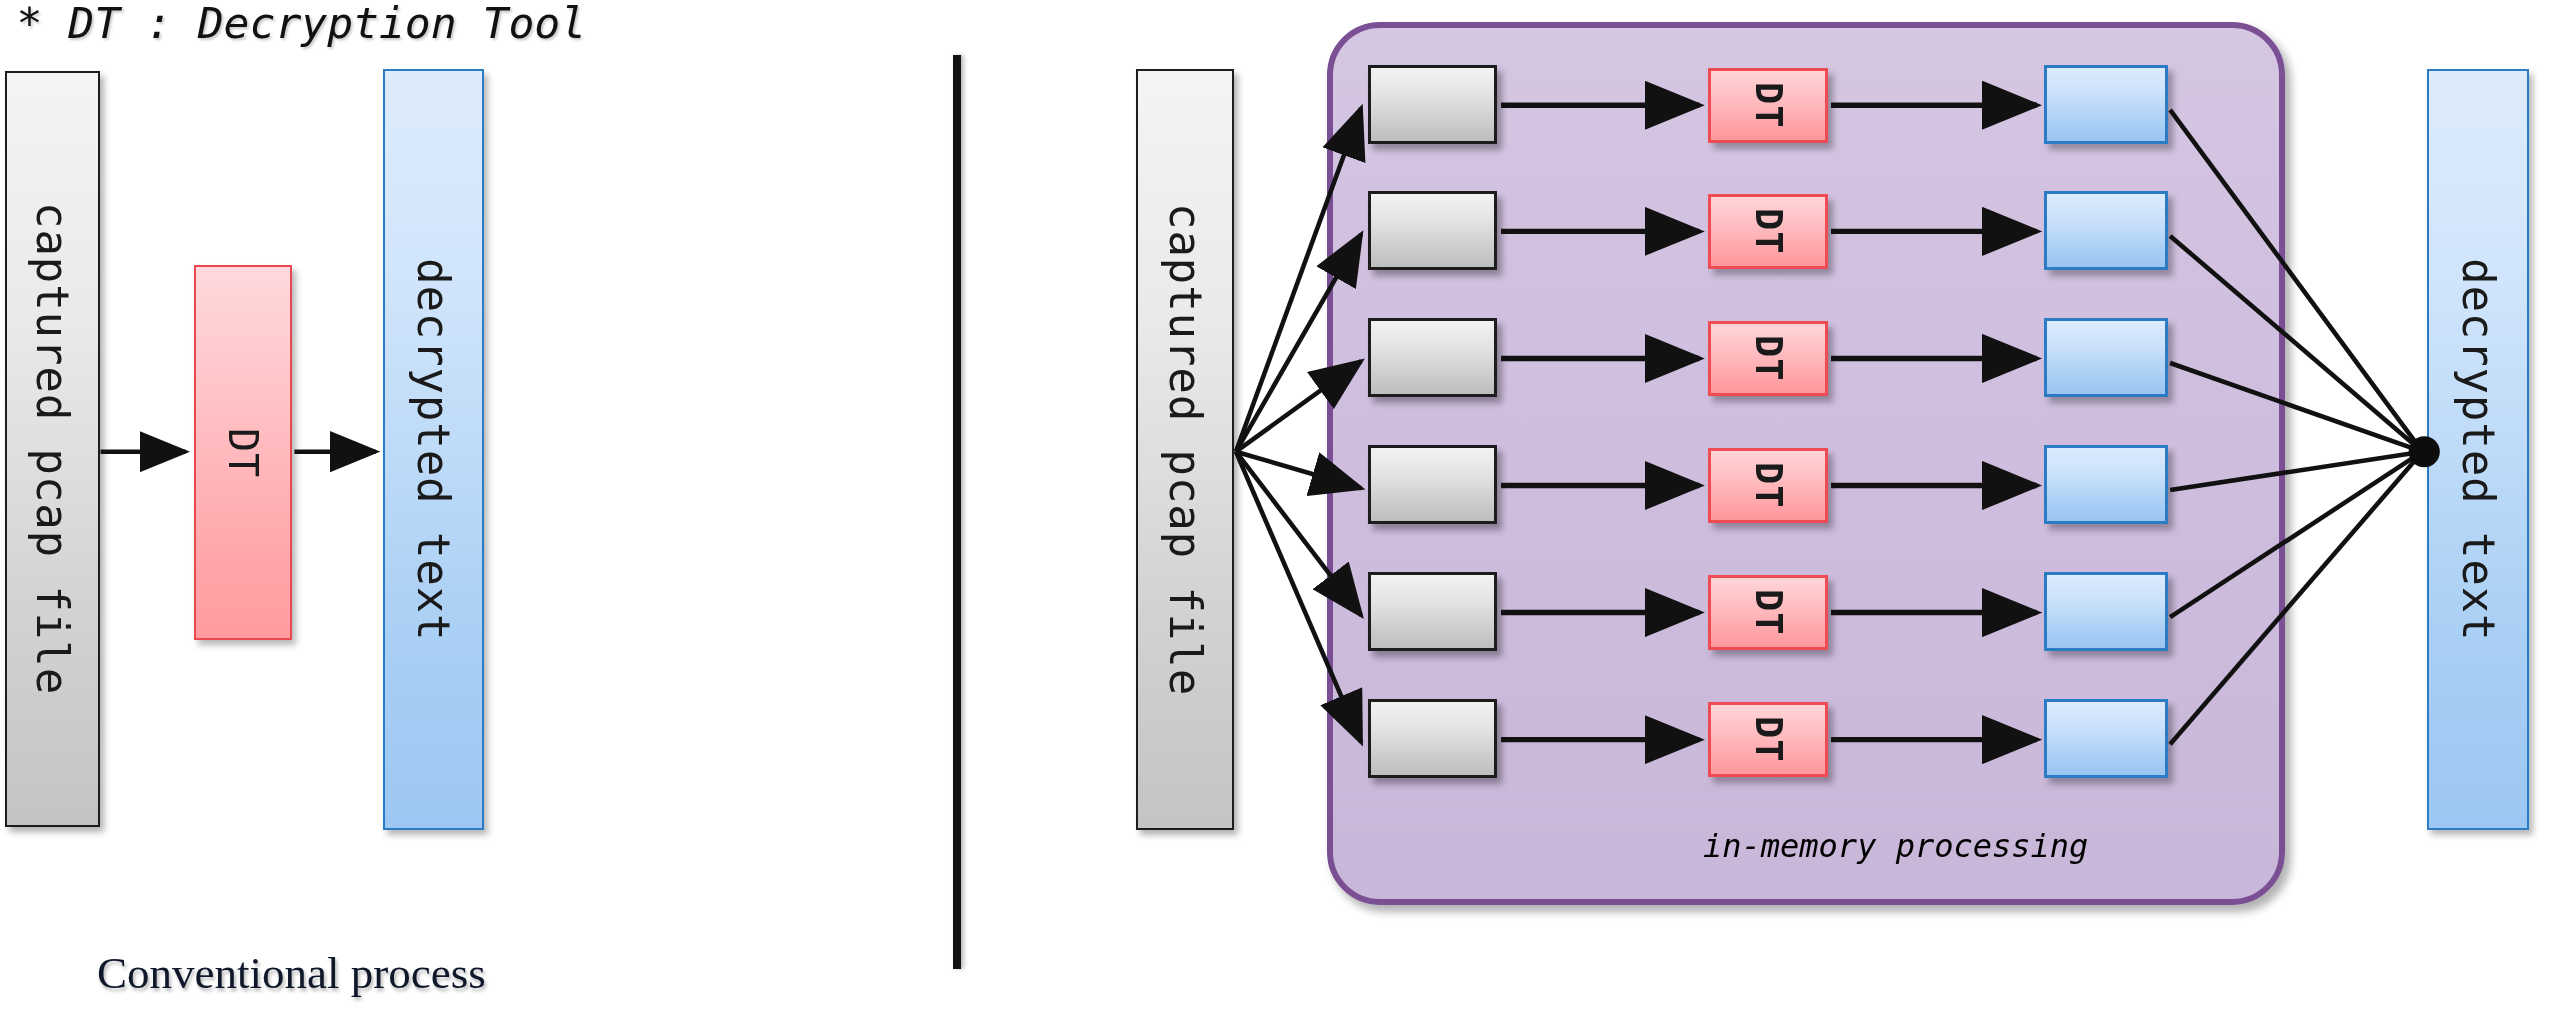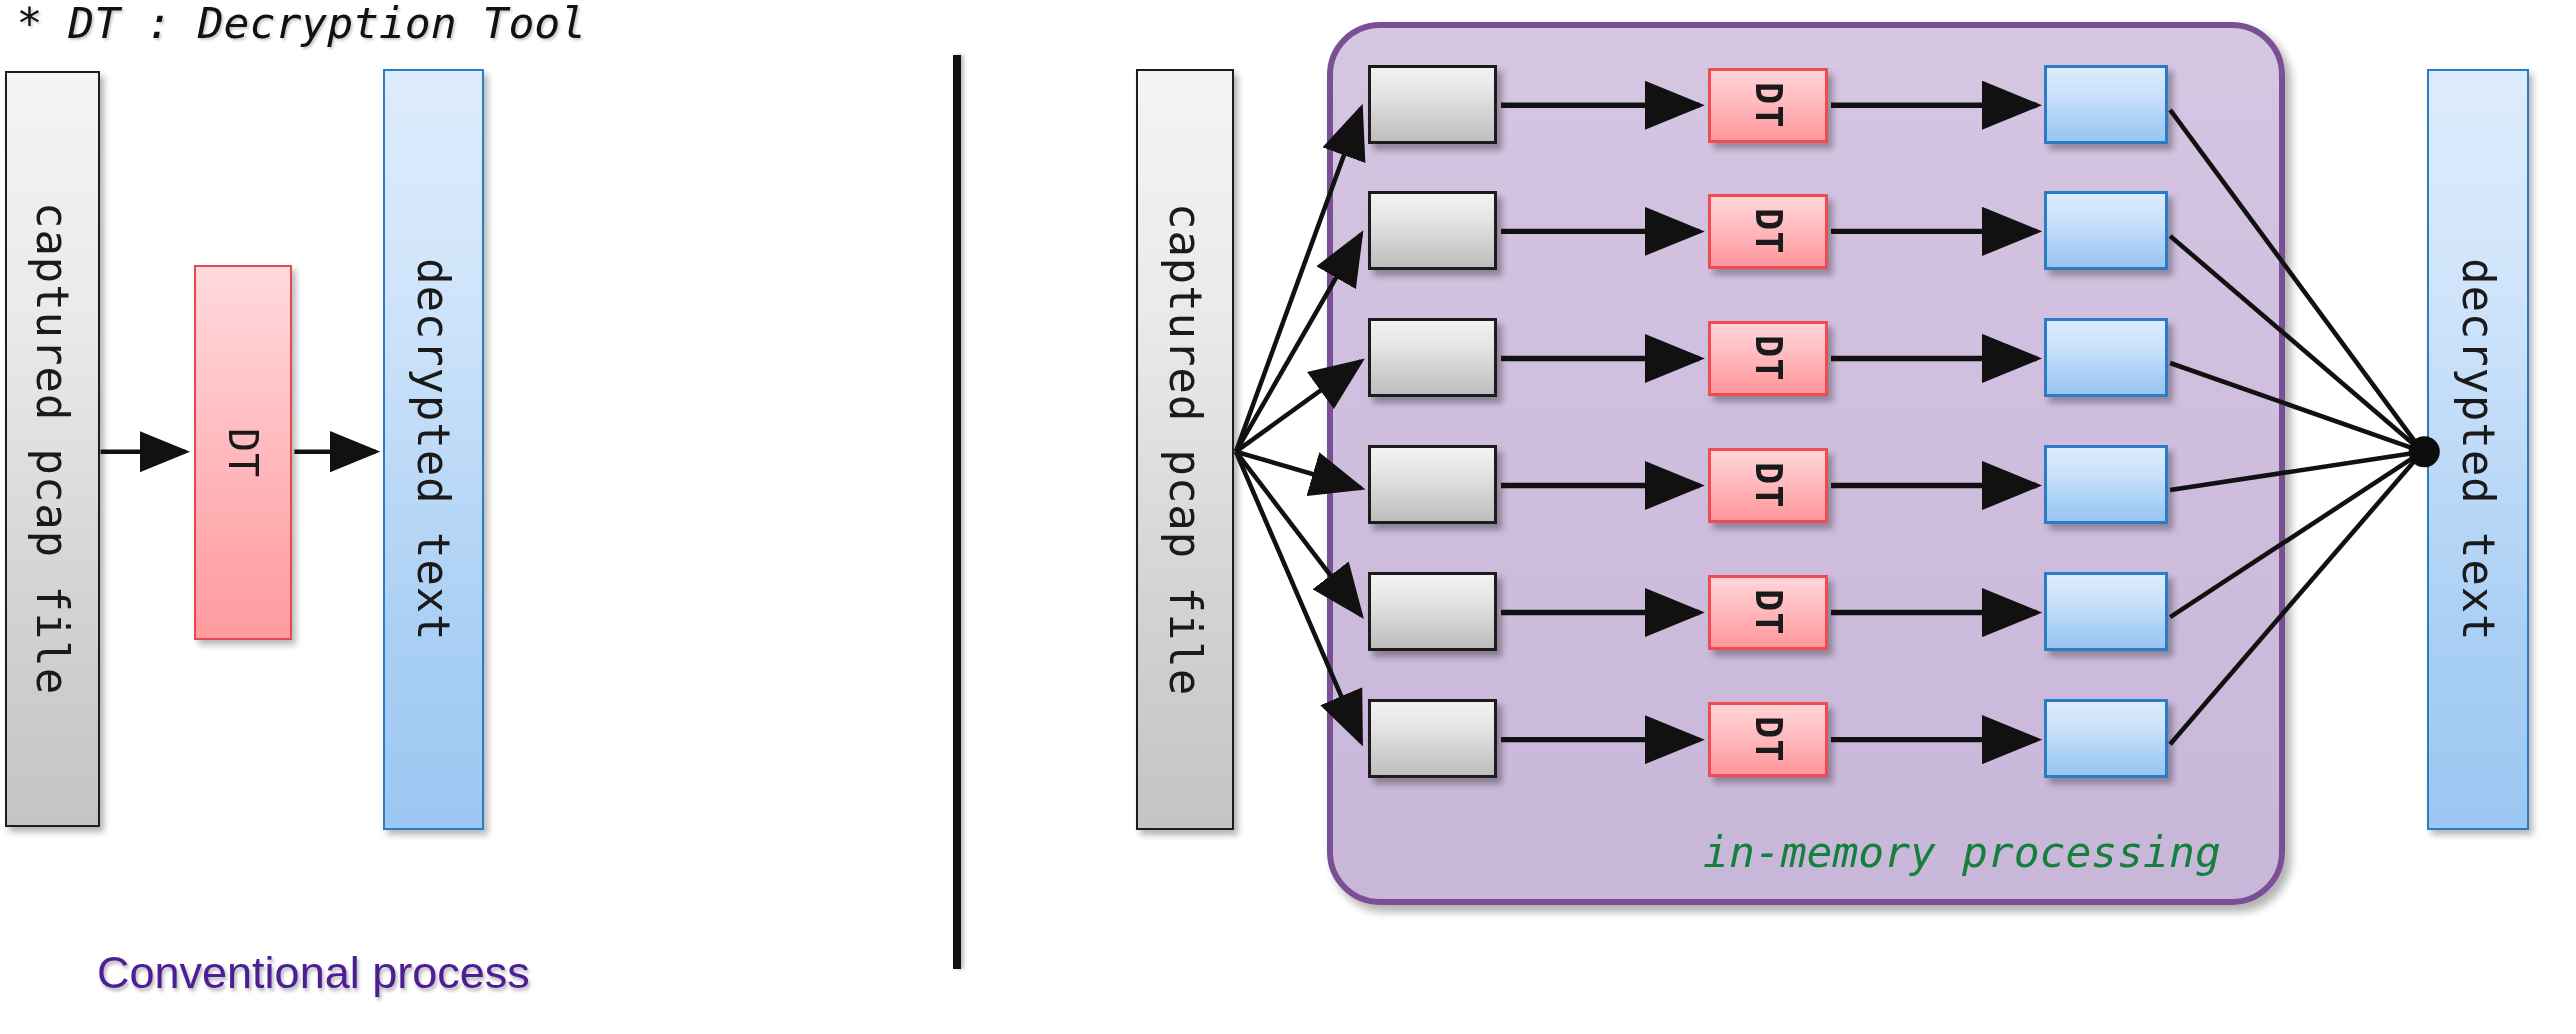--- a/index.html
+++ b/index.html
@@ -74,41 +74,41 @@
 
   
   #divider{
     background:#111111;
     box-shadow:2.7px 0 4.6px rgba(0,0,0,0.28);
   }
 
   
   .caption{
     position:absolute;
-    font-family:Liberation Sans, sans-serif;
+    font-family:Liberation Serif, serif;
     font-size:45px;
-    color:#4c1d95;
+    color:#0f172a;
     white-space:nowrap;
     text-shadow:1.8px 2.7px 3.7px rgba(0,0,0,0.30);
   }
   #legend-note{
     position:absolute;
     font-family:"DejaVu Sans Mono","Liberation Mono",monospace;
     font-style:italic;
     font-size:43px;
     color:#111;
     white-space:nowrap;
     text-shadow:1.8px 1.8px 2.7px rgba(0,0,0,0.22);
   }
   #mem-label{
     position:absolute;
     font-family:"DejaVu Sans Mono","Liberation Mono",monospace;
     font-style:italic;
-    font-size:43px;
-    color:#15803d;
+    font-size:32px;
+    color:#000000;
     white-space:nowrap;
     text-align:right;
   }
 
   svg.overlay{position:absolute;left:0;top:0;width:2576px;height:1035px;
               pointer-events:none;overflow:visible;}
 </style>
 </head>
 <body>
 

